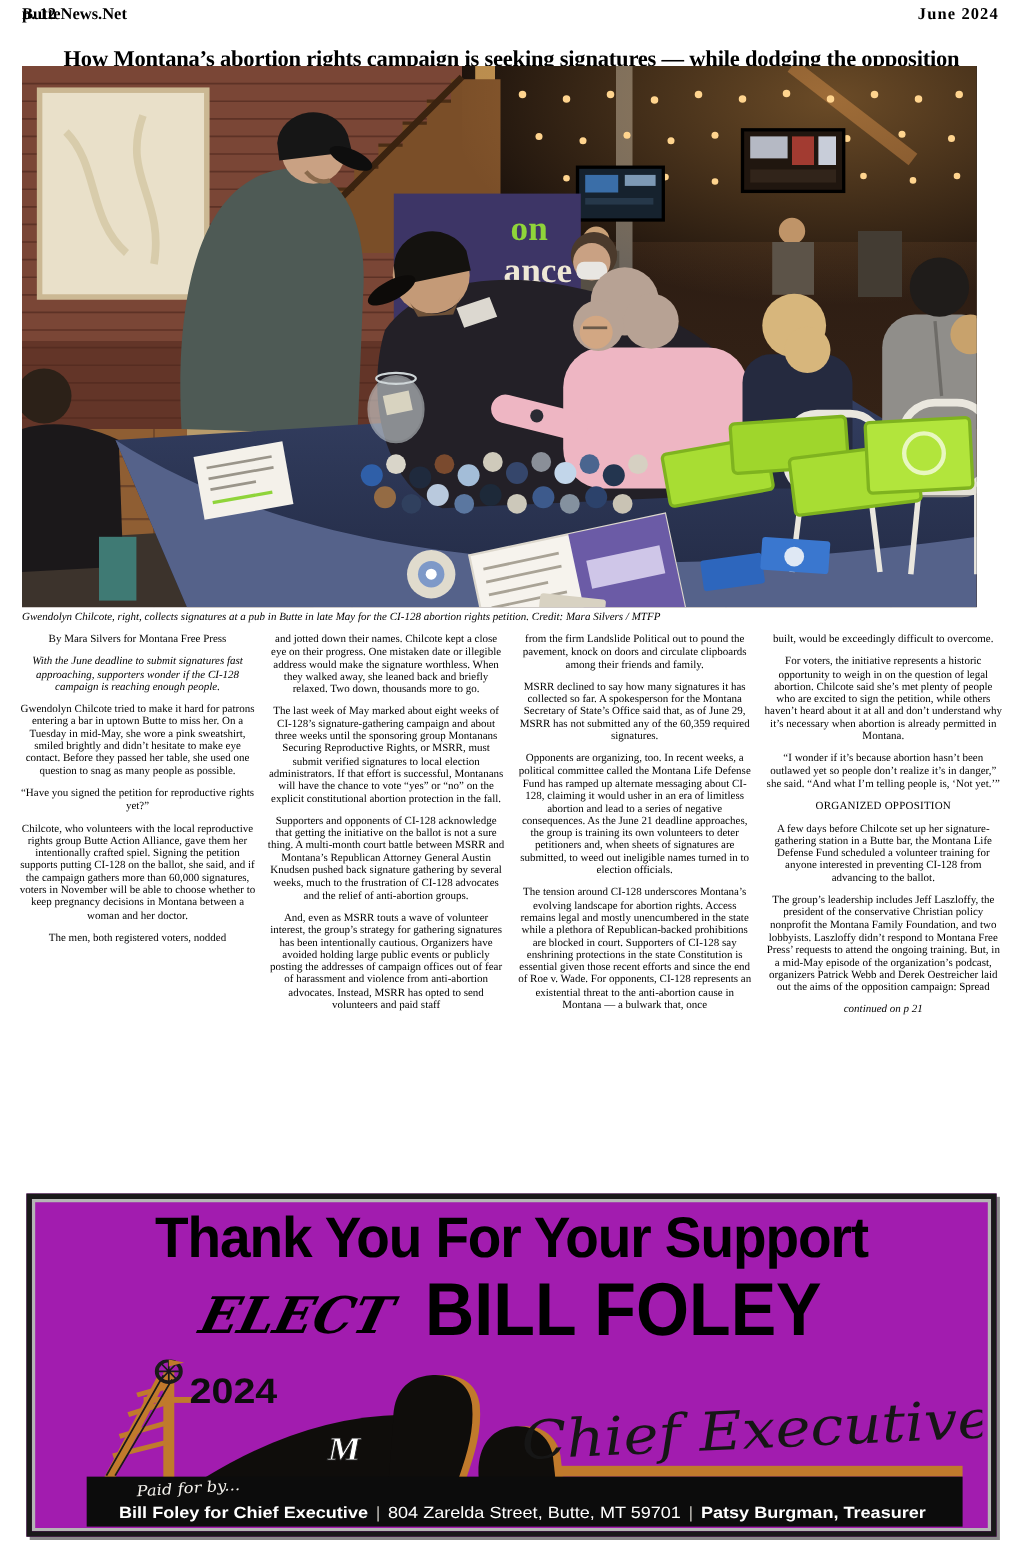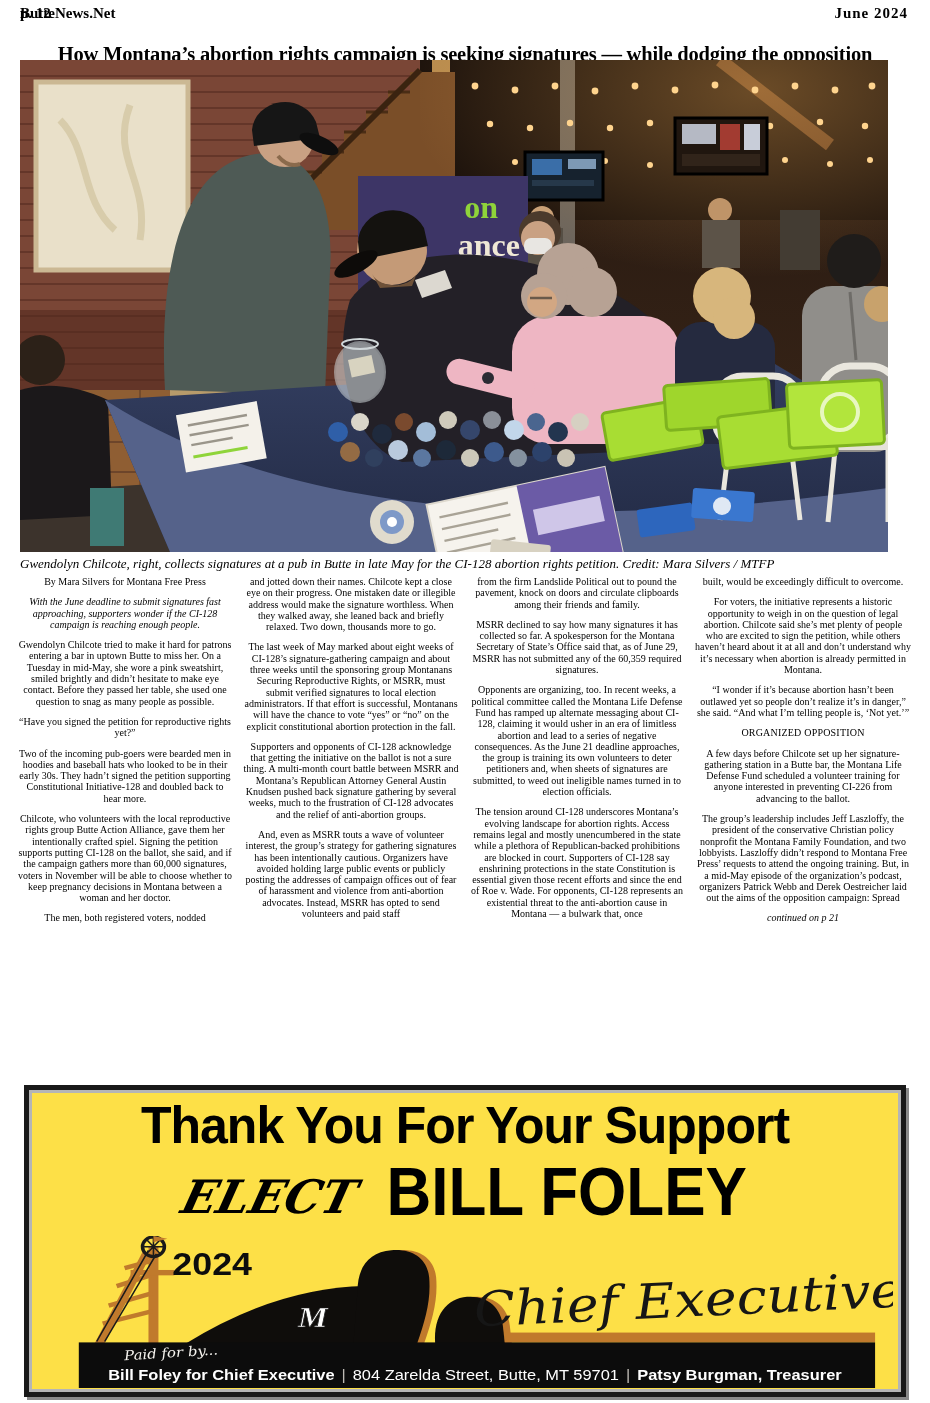--- a/index.html
+++ b/index.html
@@ -15,33 +15,33 @@
 
   .headline{position:absolute;top:29px;left:0;right:0;text-align:center;
             font-size:20.5px;font-weight:bold;letter-spacing:-0.2px;}
 
   
   .photo{position:absolute;top:60px;left:20px;width:868px;height:492px;
          overflow:hidden;background:#2a1c12;}
   .photo svg{display:block;}
 
   .caption{position:absolute;top:556px;left:20px;width:880px;
-           font-style:italic;font-size:13px;}
+           font-style:italic;font-size:10px;}
 
   
   .columns{position:absolute;top:576px;left:17px;width:896px;display:flex;gap:10px;}
   .col{width:216px;font-size:10px;line-height:1.13;text-align:center;}
   .para{margin:0 0 9px 0;}
   .para.lede{font-style:italic;}
   .para.continued{font-style:italic;}
   .para.subhead{letter-spacing:0.2px;}
 
   
   .ad{position:absolute;left:24px;top:1085px;width:872px;height:302px;
-      background:#fde047;border:5px solid #191919;
+      background:#a21caf;border:5px solid #191919;
       box-shadow:inset 0 0 0 3px #b5b5b5, 3px 3px 0 #8a8a8a;}
   .ad-title{margin:6px 0 0 0;text-align:center;
             font-family:"Liberation Sans",sans-serif;font-weight:700;
             font-size:50px;letter-spacing:-1px;transform:scaleY(1.04);}
   .ad-elect-row{display:flex;justify-content:center;align-items:baseline;
                 gap:30px;margin-top:2px;}
   .ad-elect{font-family:"DejaVu Serif",serif;font-style:italic;font-weight:bold;
             font-size:46px;transform:skewX(-14deg);}
   .ad-name{font-family:"Liberation Sans",sans-serif;font-weight:800;
            font-size:62px;letter-spacing:0;transform:scaleY(1.1);}
@@ -305,42 +305,41 @@
 </figure>
 
 <div class="caption">Gwendolyn Chilcote, right, collects signatures at a pub in Butte in late May for the CI-128 abortion rights petition. Credit: Mara Silvers / MTFP</div>
 
 <div class="columns">
   <div class="col">
       <p class="para byline">By Mara Silvers for Montana Free Press</p>
       <p class="para lede">With the June deadline to submit signatures fast approaching, supporters wonder if the CI-128 campaign is reaching enough people.</p>
       <p class="para">Gwendolyn Chilcote tried to make it hard for patrons entering a bar in uptown Butte to miss her. On a Tuesday in mid-May, she wore a pink sweatshirt, smiled brightly and didn’t hesitate to make eye contact. Before they passed her table, she used one question to snag as many people as possible.</p>
       <p class="para">“Have you signed the petition for reproductive rights yet?”</p>
-      <p class="para">Two of the incoming pub-goers were bearded men in hoodies and baseball hats who looked to be in their early 30s. They hadn’t signed the petition supporting Constitutional Initiative-128 and doubled back to hear more.</p>
       <p class="para">Chilcote, who volunteers with the local reproductive rights group Butte Action Alliance, gave them her intentionally crafted spiel. Signing the petition supports putting CI-128 on the ballot, she said, and if the campaign gathers more than 60,000 signatures, voters in November will be able to choose whether to keep pregnancy decisions in Montana between a woman and her doctor.</p>
       <p class="para">The men, both registered voters, nodded</p>
     </div>
   <div class="col">
       <p class="para">and jotted down their names. Chilcote kept a close eye on their progress. One mistaken date or illegible address would make the signature worthless. When they walked away, she leaned back and briefly relaxed. Two down, thousands more to go.</p>
       <p class="para">The last week of May marked about eight weeks of CI-128’s signature-gathering campaign and about three weeks until the sponsoring group Montanans Securing Reproductive Rights, or MSRR, must submit verified signatures to local election administrators. If that effort is successful, Montanans will have the chance to vote “yes” or “no” on the explicit constitutional abortion protection in the fall.</p>
       <p class="para">Supporters and opponents of CI-128 acknowledge that getting the initiative on the ballot is not a sure thing. A multi-month court battle between MSRR and Montana’s Republican Attorney General Austin Knudsen pushed back signature gathering by several weeks, much to the frustration of CI-128 advocates and the relief of anti-abortion groups.</p>
       <p class="para">And, even as MSRR touts a wave of volunteer interest, the group’s strategy for gathering signatures has been intentionally cautious. Organizers have avoided holding large public events or publicly posting the addresses of campaign offices out of fear of harassment and violence from anti-abortion advocates. Instead, MSRR has opted to send volunteers and paid staff</p>
     </div>
   <div class="col">
       <p class="para">from the firm Landslide Political out to pound the pavement, knock on doors and circulate clipboards among their friends and family.</p>
       <p class="para">MSRR declined to say how many signatures it has collected so far. A spokesperson for the Montana Secretary of State’s Office said that, as of June 29, MSRR has not submitted any of the 60,359 required signatures.</p>
       <p class="para">Opponents are organizing, too. In recent weeks, a political committee called the Montana Life Defense Fund has ramped up alternate messaging about CI-128, claiming it would usher in an era of limitless abortion and lead to a series of negative consequences. As the June 21 deadline approaches, the group is training its own volunteers to deter petitioners and, when sheets of signatures are submitted, to weed out ineligible names turned in to election officials.</p>
       <p class="para">The tension around CI-128 underscores Montana’s evolving landscape for abortion rights. Access remains legal and mostly unencumbered in the state while a plethora of Republican-backed prohibitions are blocked in court. Supporters of CI-128 say enshrining protections in the state Constitution is essential given those recent efforts and since the end of Roe v. Wade. For opponents, CI-128 represents an existential threat to the anti-abortion cause in Montana — a bulwark that, once</p>
     </div>
   <div class="col">
       <p class="para">built, would be exceedingly difficult to overcome.</p>
       <p class="para">For voters, the initiative represents a historic opportunity to weigh in on the question of legal abortion. Chilcote said she’s met plenty of people who are excited to sign the petition, while others haven’t heard about it at all and don’t understand why it’s necessary when abortion is already permitted in Montana.</p>
       <p class="para">“I wonder if it’s because abortion hasn’t been outlawed yet so people don’t realize it’s in danger,” she said. “And what I’m telling people is, ‘Not yet.’”</p>
       <p class="para subhead">ORGANIZED OPPOSITION</p>
-      <p class="para">A few days before Chilcote set up her signature-gathering station in a Butte bar, the Montana Life Defense Fund scheduled a volunteer training for anyone interested in preventing CI-226 from advancing to the ballot.</p>
+      <p class="para">A few days before Chilcote set up her signature-gathering station in a Butte bar, the Montana Life Defense Fund scheduled a volunteer training for anyone interested in preventing CI-128 from advancing to the ballot.</p>
       <p class="para">The group’s leadership includes Jeff Laszloffy, the president of the conservative Christian policy nonprofit the Montana Family Foundation, and two lobbyists. Laszloffy didn’t respond to Montana Free Press’ requests to attend the ongoing training. But, in a mid-May episode of the organization’s podcast, organizers Patrick Webb and Derek Oestreicher laid out the aims of the opposition campaign: Spread</p>
       <p class="para continued">continued on p 21</p>
     </div>
 </div>
 
 <div class="ad">
   <div class="ad-title">Thank You For Your Support</div>
   <div class="ad-elect-row">
     <span class="ad-elect">ELECT</span>
     <span class="ad-name">BILL FOLEY</span>

